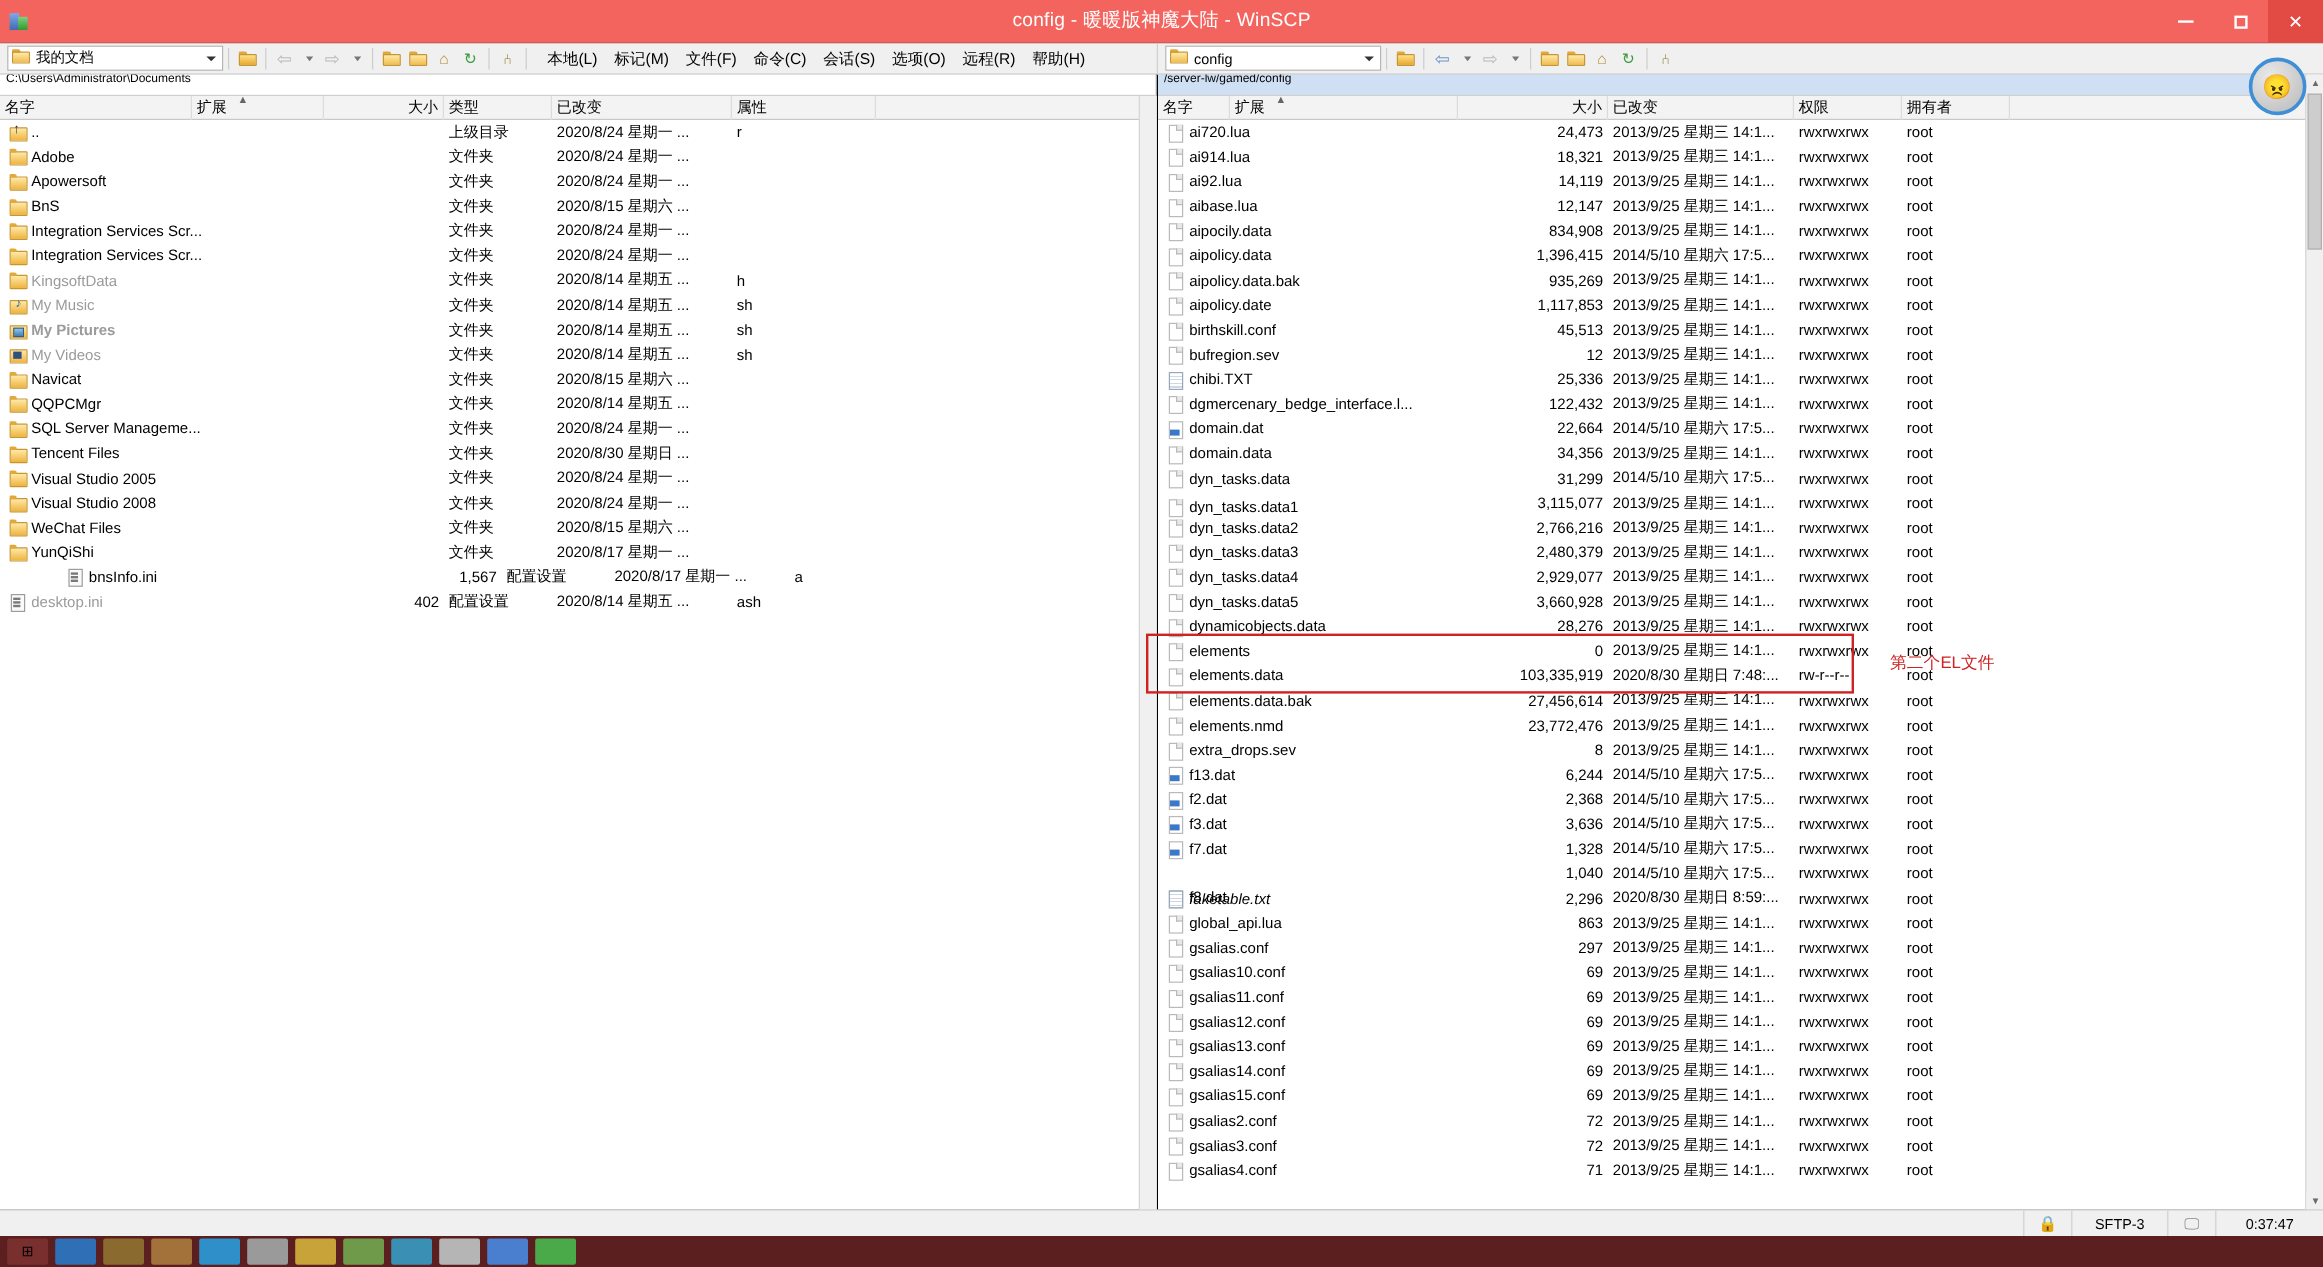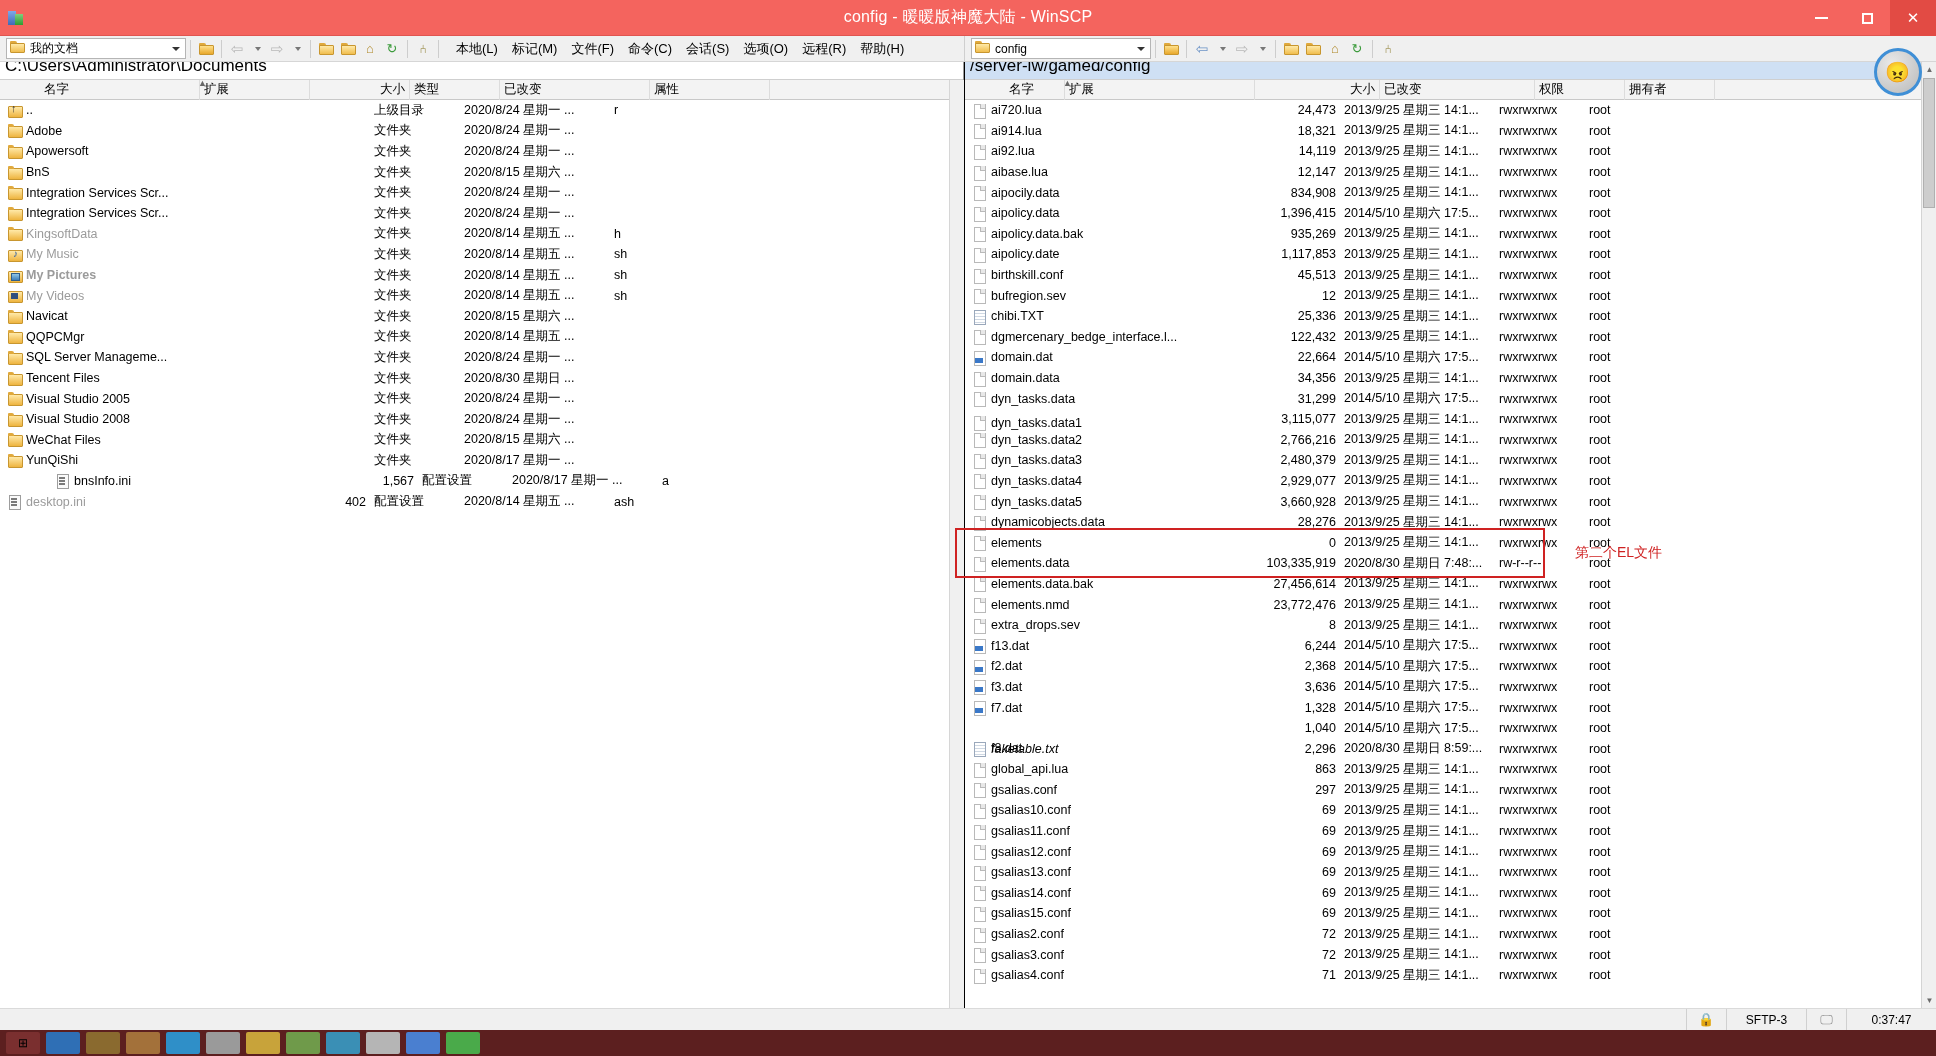--- a/index.html
+++ b/index.html
@@ -128,33 +128,32 @@
     height: 946px;
     background: #ffffff;
     overflow: hidden;
   }
   .panel.left { left: 0; width: 964px; border-right: 1px solid #9a9a9a;}
   .panel.right { left: 965px; width: 971px; }
 
   .addrbar {
     height: 18px; background: #ffffff;
     border-bottom: 1px solid #cfcfcf;
-    font-size: 17px; color: #000;
+    font-size: 10px; color: #000;
     padding: 2px 0 12px 5px;
     display: flex; align-items: center;
   }
   .addrbar.sel { background: #cfe0f4; }
 
   .colhdr {
     height: 20px; background: #f3f3f3;
     border-bottom: 1px solid #c8c8c8;
     display: flex; align-items: center;
     font-size: 12.5px; color: #000;
     position: relative;
-    padding-left: 40px;
   }
   .colhdr .ch {
     height: 20px; display: flex; align-items: center;
     border-right: 1px solid #dcdcdc;
     padding: 0 4px;
     overflow: hidden; white-space: nowrap;
   }
   .colhdr .ch.num { justify-content: flex-end; }
   .sortmark {
     position: absolute; font-size: 9px; color: #666;

